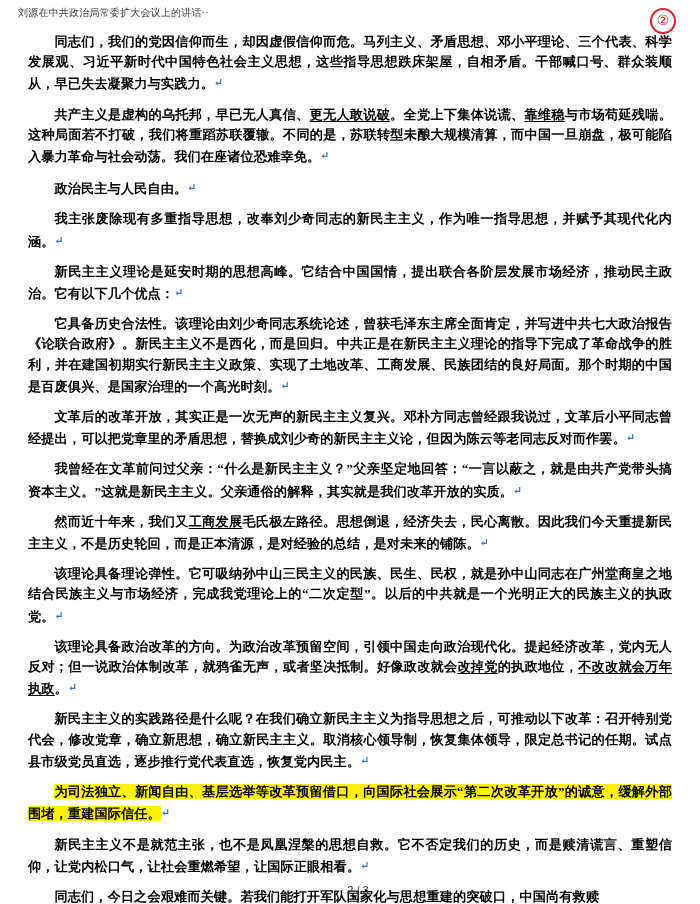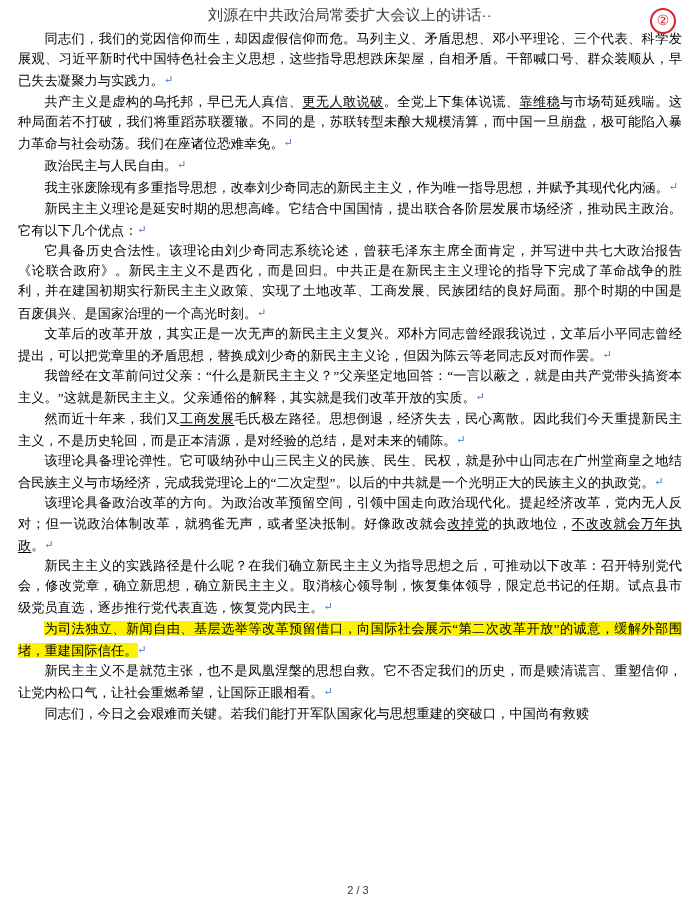--- a/index.html
+++ b/index.html
@@ -16,22 +16,21 @@
     overflow: hidden;
   }
   .page {
     position: relative;
     width: 700px;
     height: 904px;
     box-sizing: border-box;
     padding: 0 18px;
   }
   .header {
-    text-align: center;
-    font-size: 15px;
+    font-size: 10px;
     color: #3a3a3a;
     letter-spacing: 0.2px;
     padding-top: 6px;
     padding-bottom: 2px;
     font-family: "Liberation Sans", sans-serif;
   }
   .circle-mark {
     position: absolute;
     top: 8px;
     right: 24px;
@@ -42,27 +41,28 @@
     color: #d8232a;
     font-size: 14px;
     line-height: 20px;
     text-align: center;
     font-family: "Liberation Sans", sans-serif;
   }
   .body-text {
     margin-top: 2px;
   }
   p.para {
-    margin: 0;
+    margin: 10px;
     font-size: 13.2px;
     line-height: 20.2px;
     text-align: justify;
     text-justify: inter-ideograph;
     text-indent: 2em;
     letter-spacing: 0.1px;
+    font-weight: bold;
   }
   .u {
     text-decoration: underline;
     text-underline-offset: 1.5px;
   }
   .hl {
     background: #fff200;
   }
   .pilcrow {
     color: #3b73c4;

